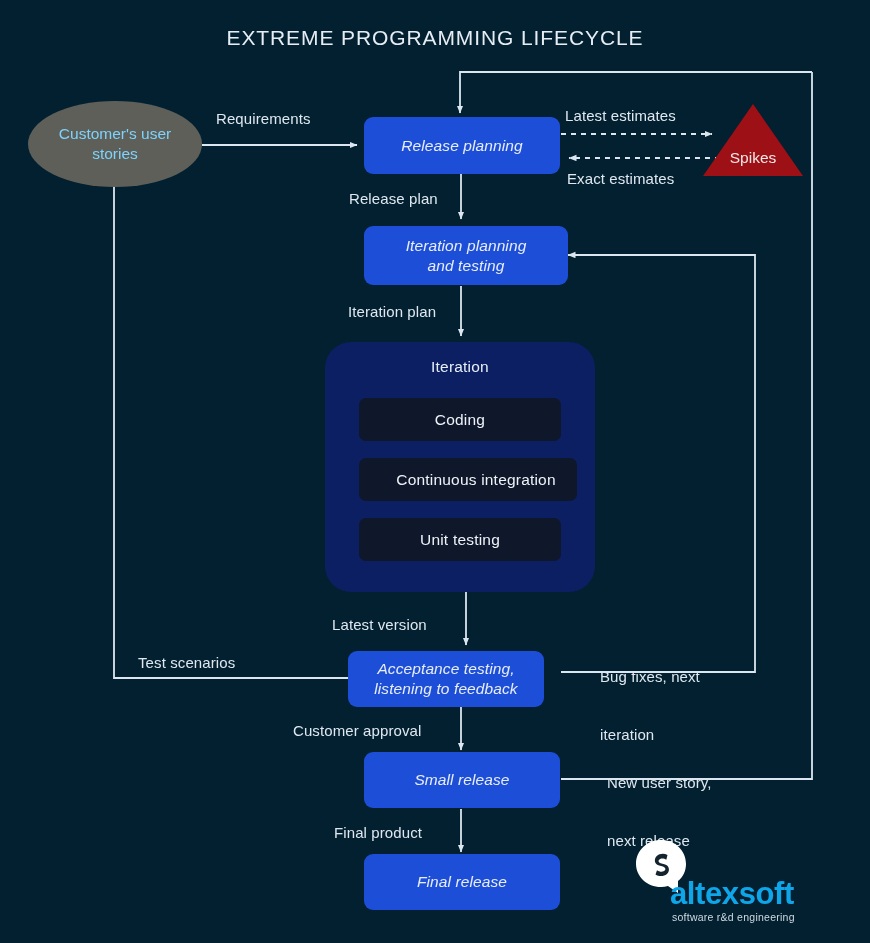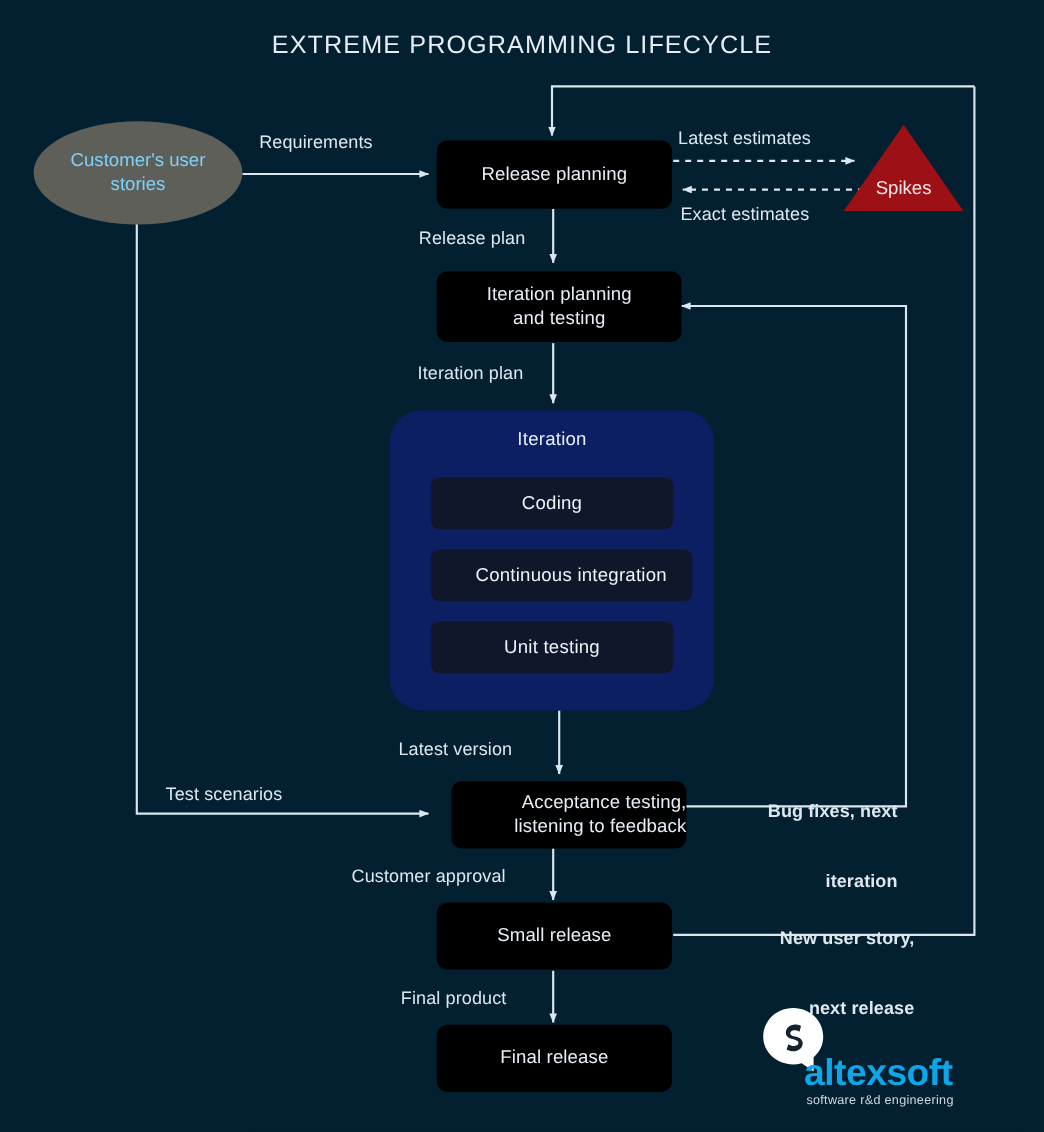--- a/index.html
+++ b/index.html
@@ -30,25 +30,26 @@
     position: absolute;
     box-sizing: border-box;
     display: flex;
     align-items: center;
     justify-content: center;
     text-align: center;
     color: #e8eef6;
     z-index: 3;
   }
   .box {
-    background: #000000;
+    background: #1d4ed8;
     border-radius: 9px;
     font-size: 15.5px;
     line-height: 1.28;
     letter-spacing: 0.1px;
+    font-style: italic;
   }
   .iteration-container {
     background: #0d1f63;
     border-radius: 26px;
     display: block;
     z-index: 2;
   }
   .iteration-title {
     position: absolute;
     left: 0;
@@ -93,21 +94,21 @@
   }
   .edge-label {
     position: absolute;
     color: #dfe8f0;
     font-size: 15px;
     line-height: 1.28;
     letter-spacing: 0.1px;
     white-space: pre;
     z-index: 4;
   }
-  .edge-label.center { text-align: right; font-weight: bold; }
+  .edge-label.center { text-align: left; }
   #title {
     position: absolute;
     left: 0;
     right: 0;
     top: 26px;
     text-align: center;
     color: #e6edf4;
     font-size: 21px;
     letter-spacing: 0.9px;
     z-index: 5;
@@ -207,21 +208,21 @@
       <span>Coding</span>
     </div>
     <div class="sub-box" style="left:34px; top:116px; width:202px; height:43px;padding-left:16px;">
       <span>Continuous integration</span>
     </div>
     <div class="sub-box" style="left:34px; top:176px; width:202px; height:43px;">
       <span>Unit testing</span>
     </div>
   </div>
 
-  <div class="node box" style="left:376px; top:651px; width:196px; height:56px; flex-direction:column;align-items:flex-end;">
+  <div class="node box" style="left:348px; top:651px; width:196px; height:56px; flex-direction:column;">
     <span>Acceptance testing,</span>
     <span>listening to feedback</span>
   </div>
 
   <div class="node box" style="left:364px; top:752px; width:196px; height:56px;">
     <span>Small release</span>
   </div>
 
   <div class="node box" style="left:364px; top:854px; width:196px; height:56px;">
     <span>Final release</span>

